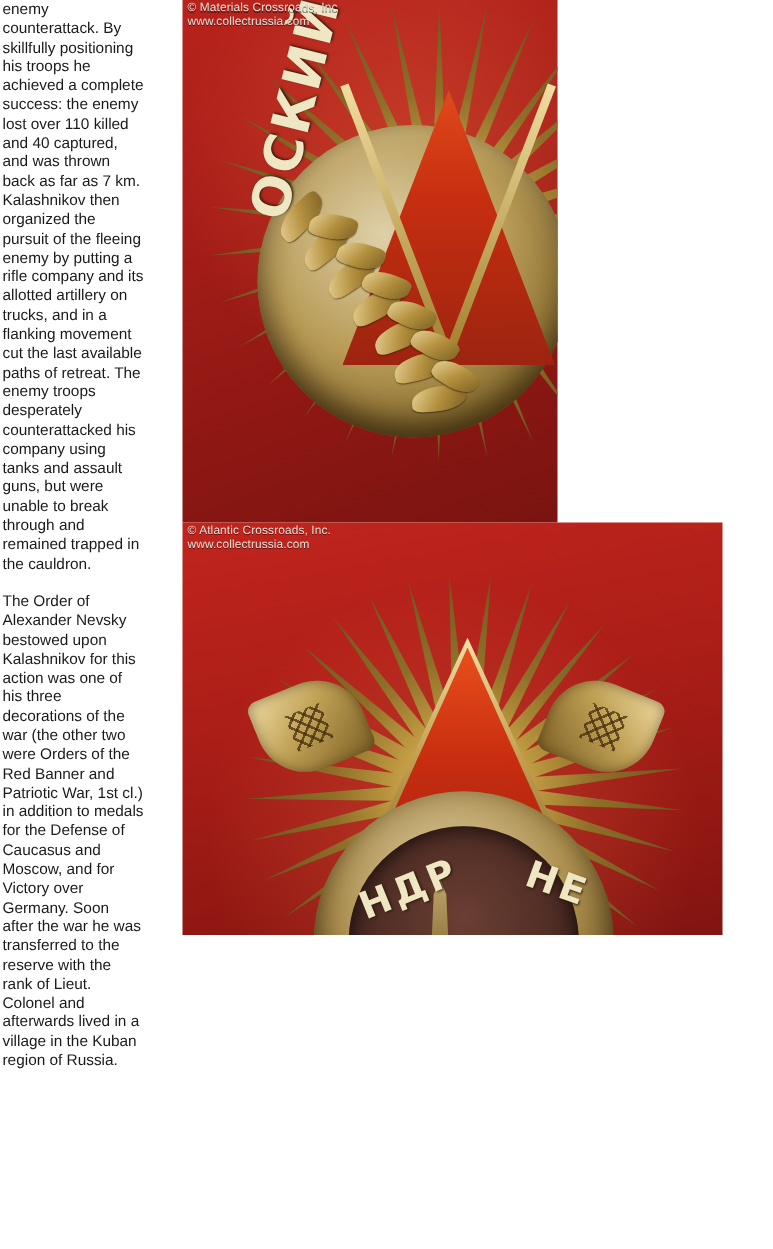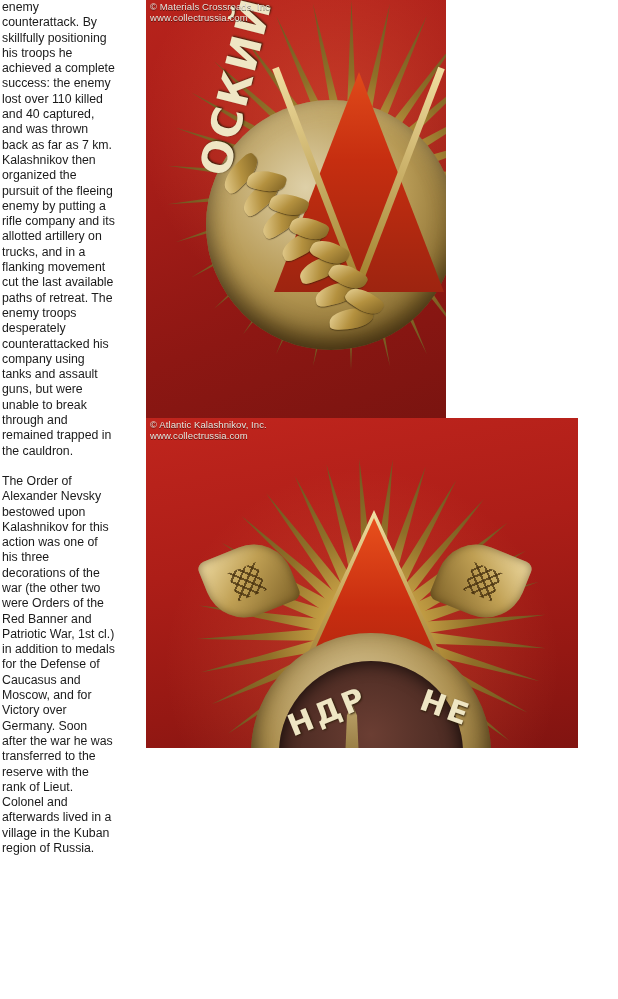--- a/index.html
+++ b/index.html
@@ -378,17 +378,17 @@
       <div id="bot-triangle"></div>
 
       <div id="bot-disc"></div>
       <div id="bot-disc-inner"></div>
       <div class="tower"></div>
 
       <div class="cyr-text" style="left:110px; top:236px; font-size:30px; letter-spacing:3px; transform: rotate(-22deg);">НДР</div>
       <div class="cyr-text" style="left:244px; top:232px; font-size:30px; letter-spacing:3px; transform: rotate(20deg);">НЕ</div>
     </div>
 
-    <div class="wm">© Atlantic Kalashnikov, Inc.
+    <div class="wm">© Atlantic Crossroads, Inc.
 www.collectrussia.com</div>
   </div>
 
 </div>
 
 </body></html>

